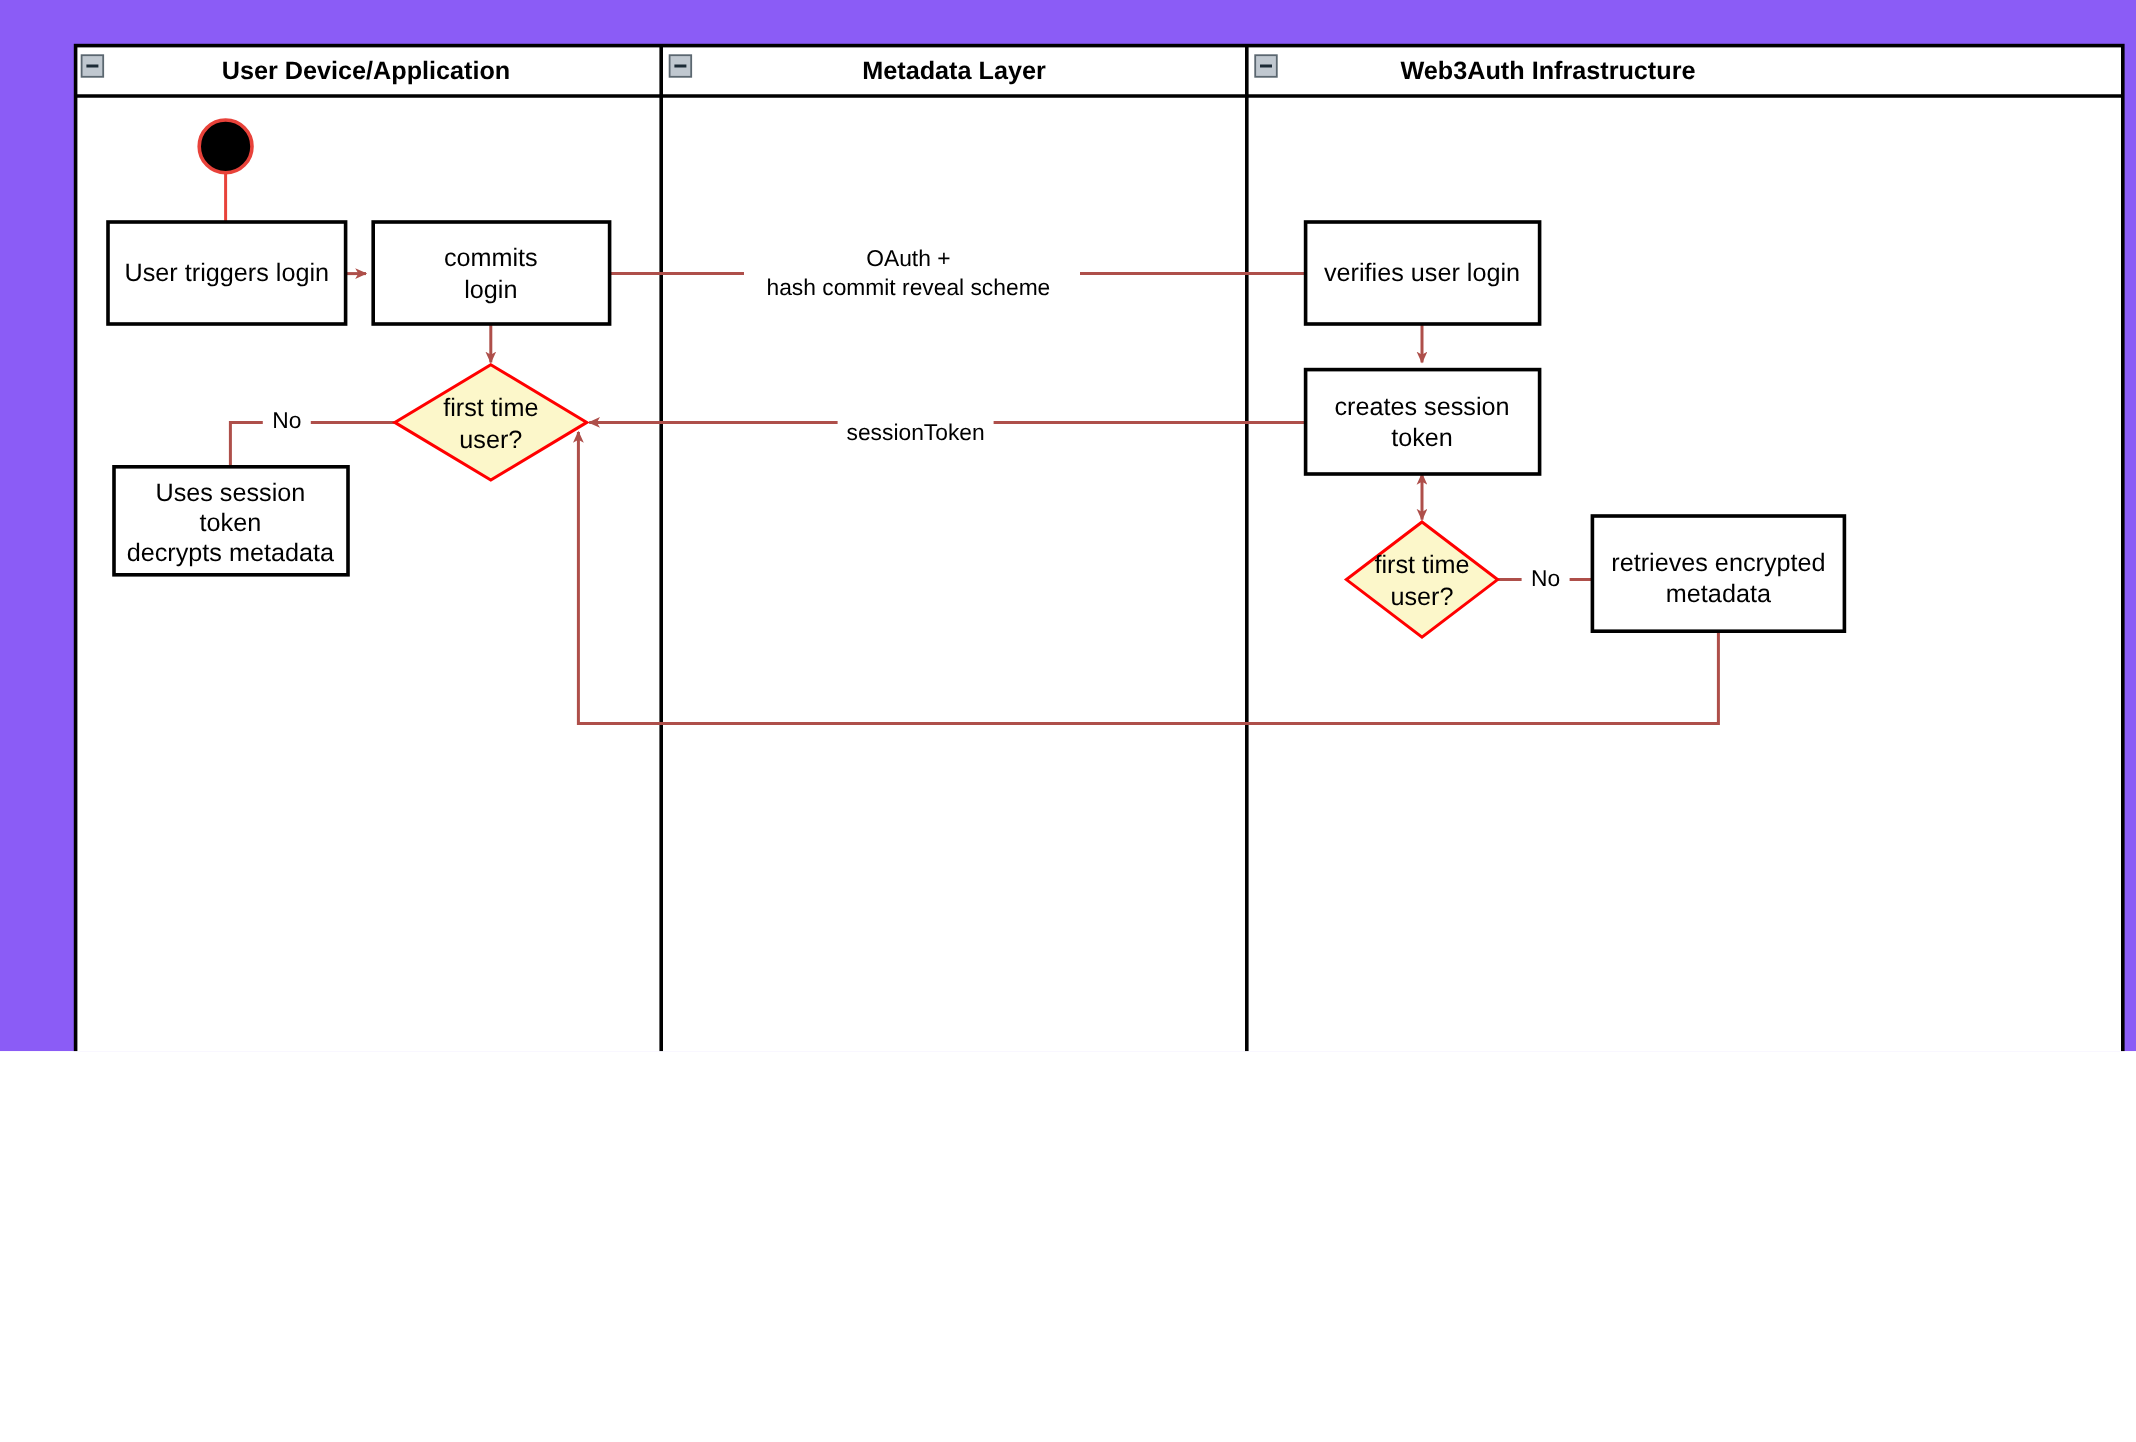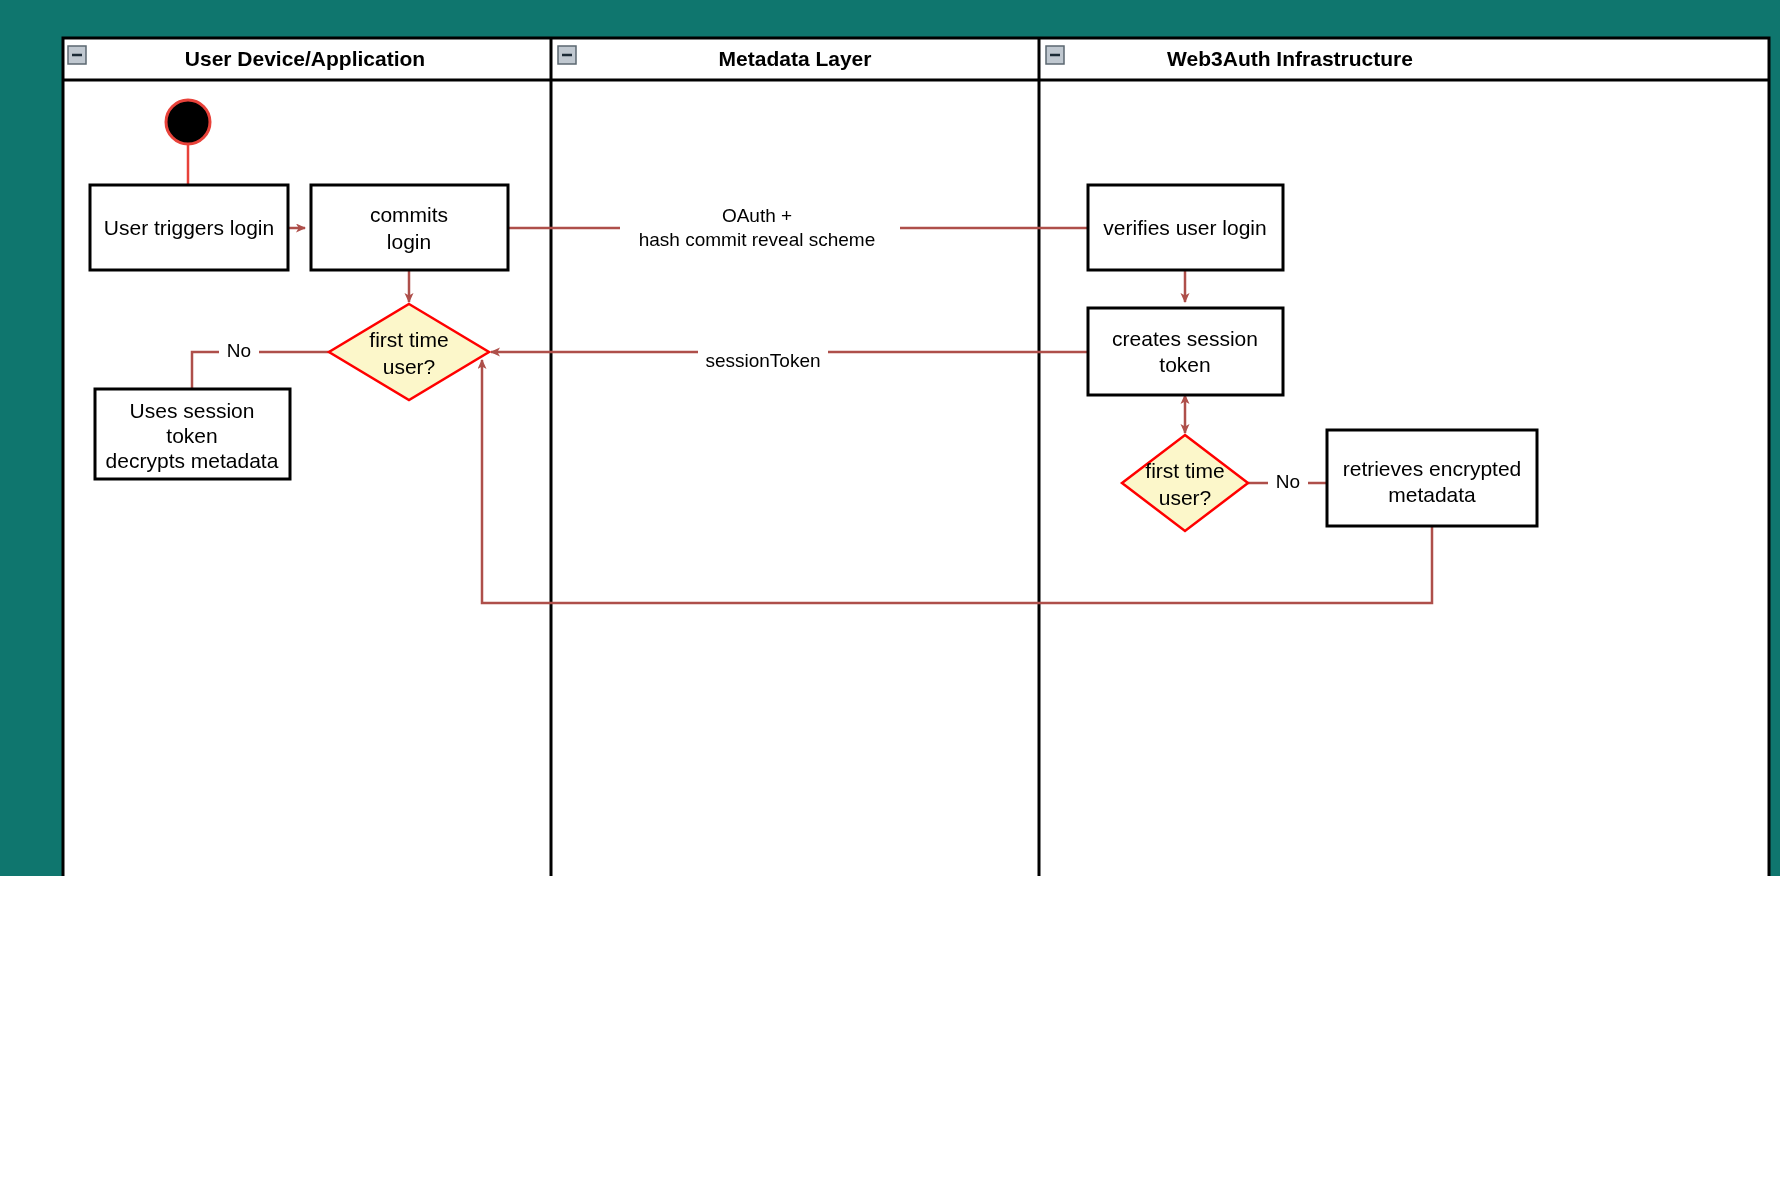--- a/index.html
+++ b/index.html
@@ -5,21 +5,21 @@
   html, body {
     margin: 0;
     padding: 0;
     background: #ffffff;
     font-family: "Liberation Sans", sans-serif;
   }
   #canvas {
     position: relative;
     width: 1780px;
     height: 876px;
-    background: #0f766e;
+    background: #8b5cf6;
     overflow: hidden;
   }
   #diagram-svg {
     position: absolute;
     left: 0;
     top: 0;
     width: 1780px;
     height: 1202px;
   }
   .lane-title {

